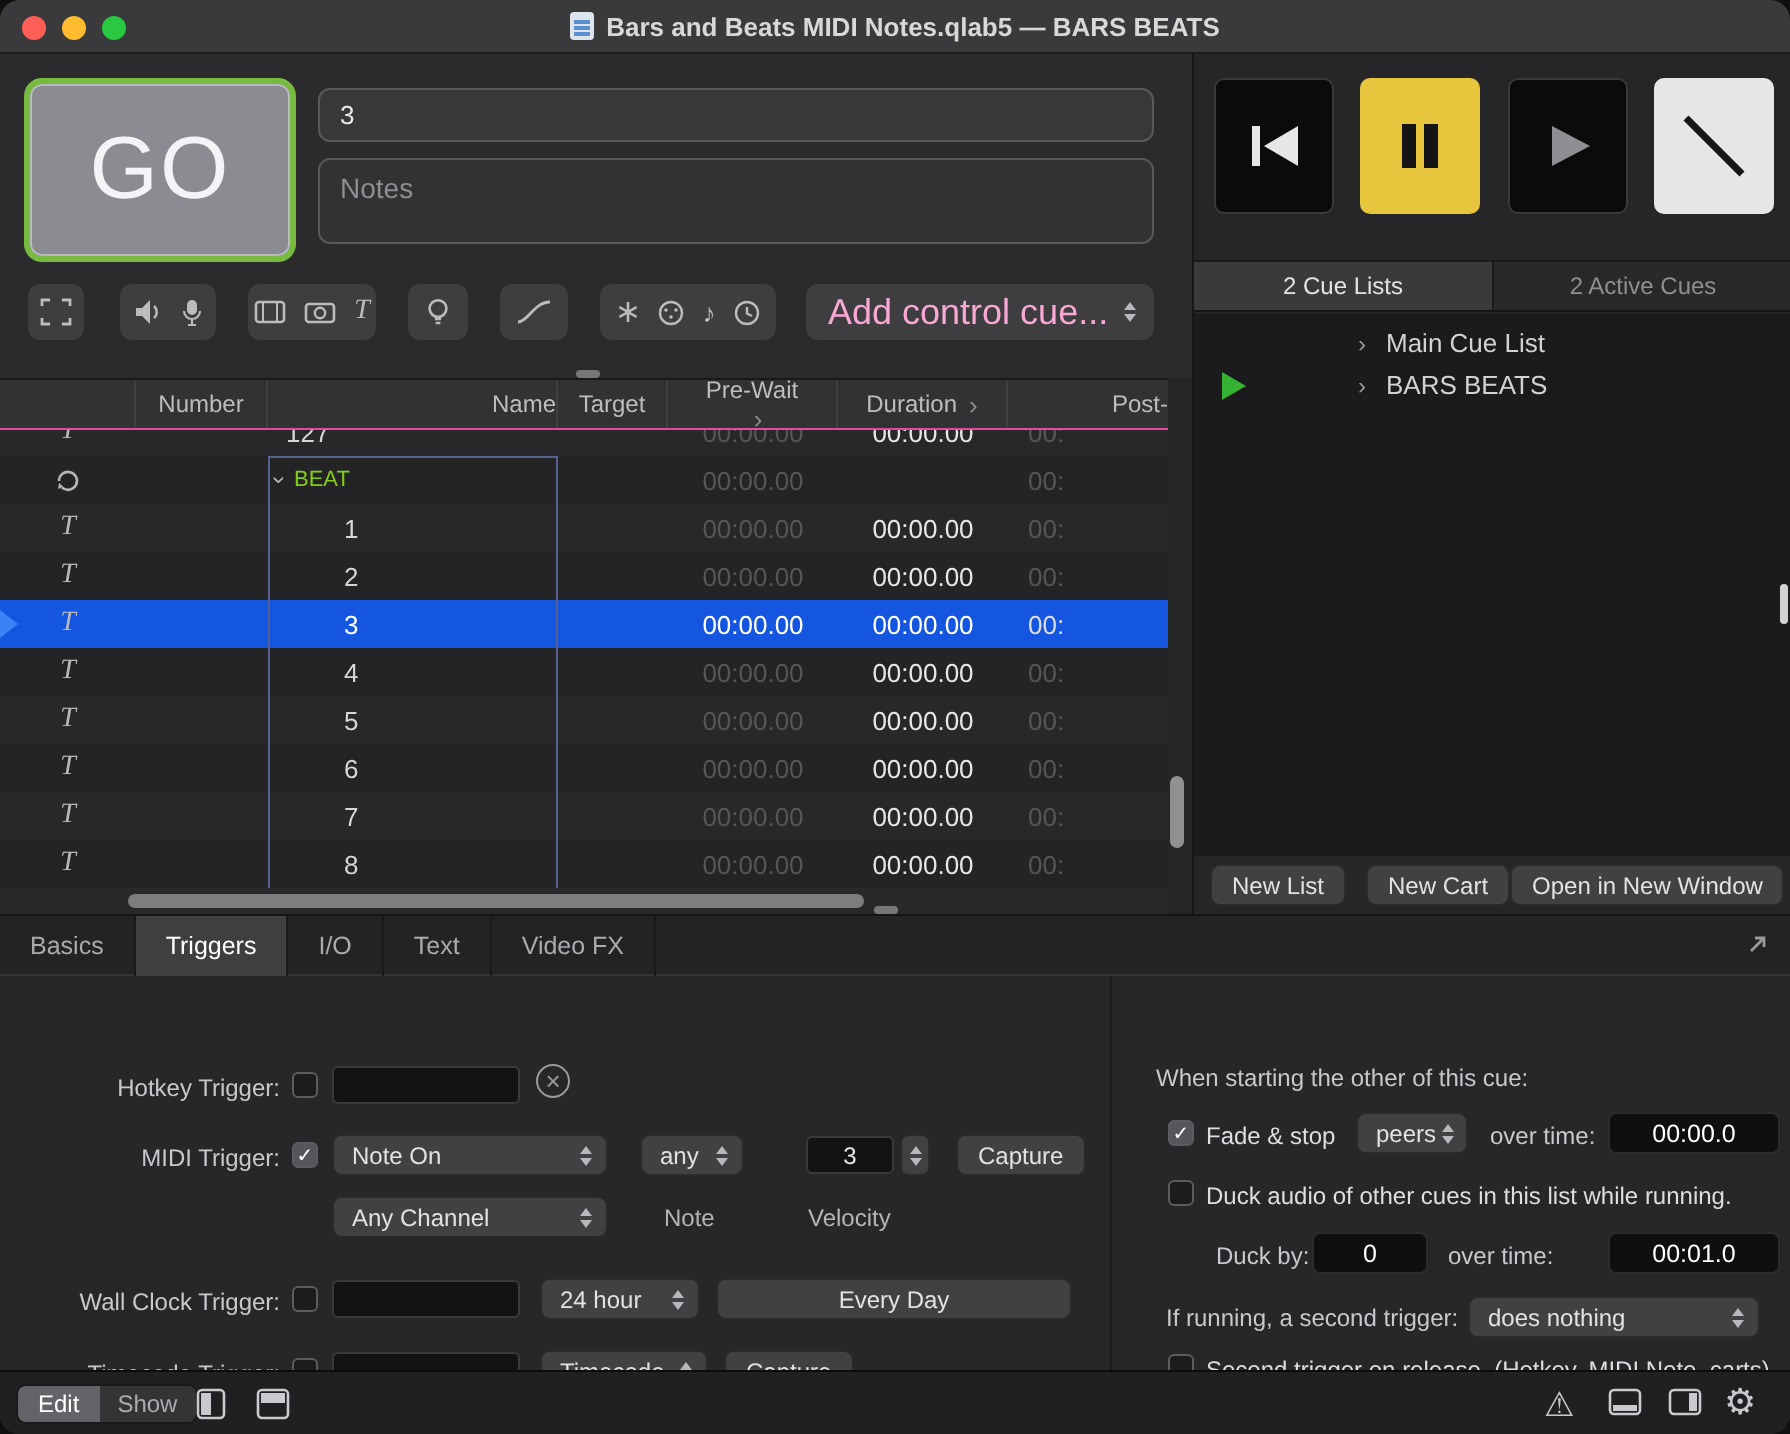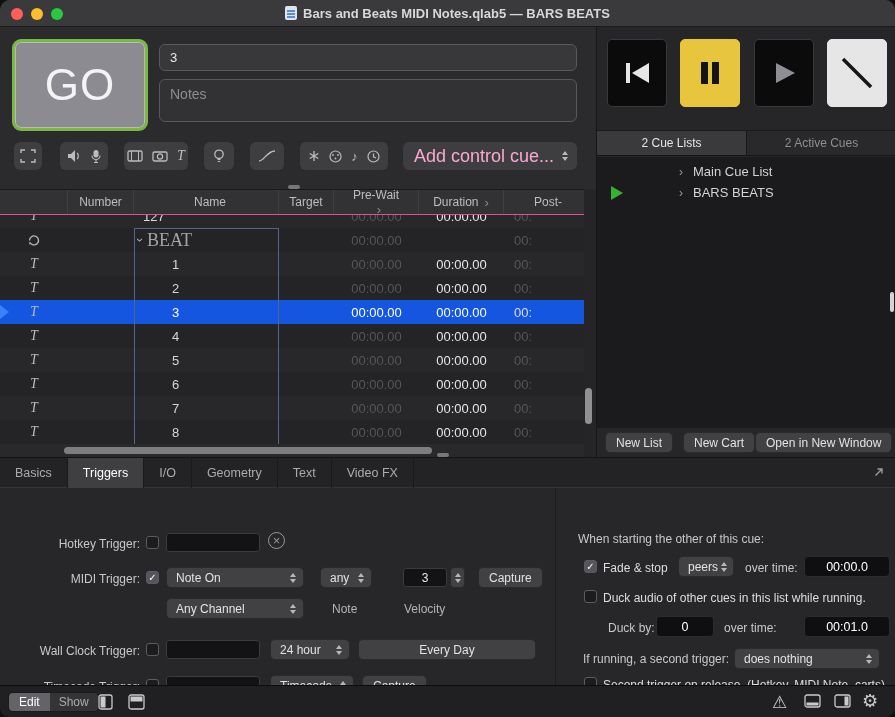--- a/index.html
+++ b/index.html
@@ -62,21 +62,21 @@
   .rfooter{position:absolute;left:0;top:401px;width:299px;height:29px;background:#262628;display:flex;align-items:center;}
   .pbtn{height:21px;background:#414144;border:1px solid #2a2a2c;border-radius:5px;color:#e2e2e2;
     display:inline-flex;align-items:center;padding:0 10px;font-size:12px;cursor:pointer;white-space:nowrap;}
   .edge-thumb{position:absolute;left:293px;top:265px;width:4px;height:20px;background:#e8e8e8;border-radius:2px;opacity:.9;}
 
   
   .ctable{position:absolute;left:0;top:189px;width:596px;height:268px;background:#252527;}
   .thead{position:absolute;left:0;top:0;width:584px;height:26px;background:#323234;border-top:1px solid #19191b;
     border-bottom:1px solid #ec4899;display:flex;color:#bdbdc0;font-size:12px;}
   .th{display:flex;align-items:center;justify-content:center;border-right:1px solid #404043;height:100%;}
-  .th.left{justify-content:center;padding-left:8px;}
+  .th.left{justify-content:flex-end;padding-left:8px;}
   .th .hchev{color:#8b8b8f;margin-left:6px;font-size:13px;}
   .drag-pill{position:absolute;left:288px;top:-5px;width:12px;height:4px;border-radius:2px;background:#77777a;}
   .c-icon{width:68px;} .c-num{width:66px;} .c-name{width:145px;} .c-target{width:55px;}
   .c-pre{width:85px;flex-direction:column;} .c-dur{width:85px;} .c-post{flex:1;}
   .rows{position:absolute;left:0;top:26px;width:584px;height:229px;overflow:hidden;}
   .trow{display:flex;height:24px;align-items:center;font-size:13px;position:relative;}
   .trow:nth-child(odd){background:#28282a;}
   .trow:nth-child(even){background:#242426;}
   .trow.first{margin-top:-11px;}
   .trow.selected{background:#1456e0;}
@@ -326,21 +326,21 @@
       <div class="trow">
         <div class="c-icon cicon">
           <svg width="16" height="15">
               <path d="M3.5 7.5 a4.5 4.5 0 1 1 1.4 3.2" stroke="#b5b5b8" fill="none" stroke-width="1.3"></path>
               <path d="M3 11.5 L5.6 10.4 L3.6 8.4 Z" fill="#b5b5b8"></path>
             </svg>
         </div>
         <div class="c-num"></div>
         <div class="c-name nfocus top" style="padding-left:4px;">
           <span class="disc">›</span>
-          <span class="cname" style="font-size:18px;color:#a3a3a3;font-family:Liberation Serif, serif;">BEAT</span>
+          <span class="cname" style="font-size:11px;color:#84cc16;">BEAT</span>
         </div>
         <div class="c-target"></div>
         <div class="c-pre cellv dim">00:00.00</div>
         <div class="c-dur cellv dim"></div>
         <div class="c-post dim" style="padding-left:10px;">00:</div>
       </div>
 
       <div class="trow">
         <div class="c-icon cicon">
             <span class="icon-T">T</span>
@@ -458,23 +458,20 @@
   <div class="inspector">
     <div class="itabs">
       <div class="itab">
           <span>Basics</span>
         </div>
       <div class="itab active">
           <span>Triggers</span>
         </div>
       <div class="itab">
           <span>I/O</span>
-        </div>
-      <div class="itab">
-          <span>Geometry</span>
         </div>
       <div class="itab">
           <span>Text</span>
         </div>
       <div class="itab">
           <span>Video FX</span>
         </div>
       <div class="iexpand">
         <svg width="13" height="13">
             <path d="M3.5 9.5 L10 3 M5.5 3 H10 V7.5" stroke="#9a9a9e" fill="none" stroke-width="1.4"></path>

